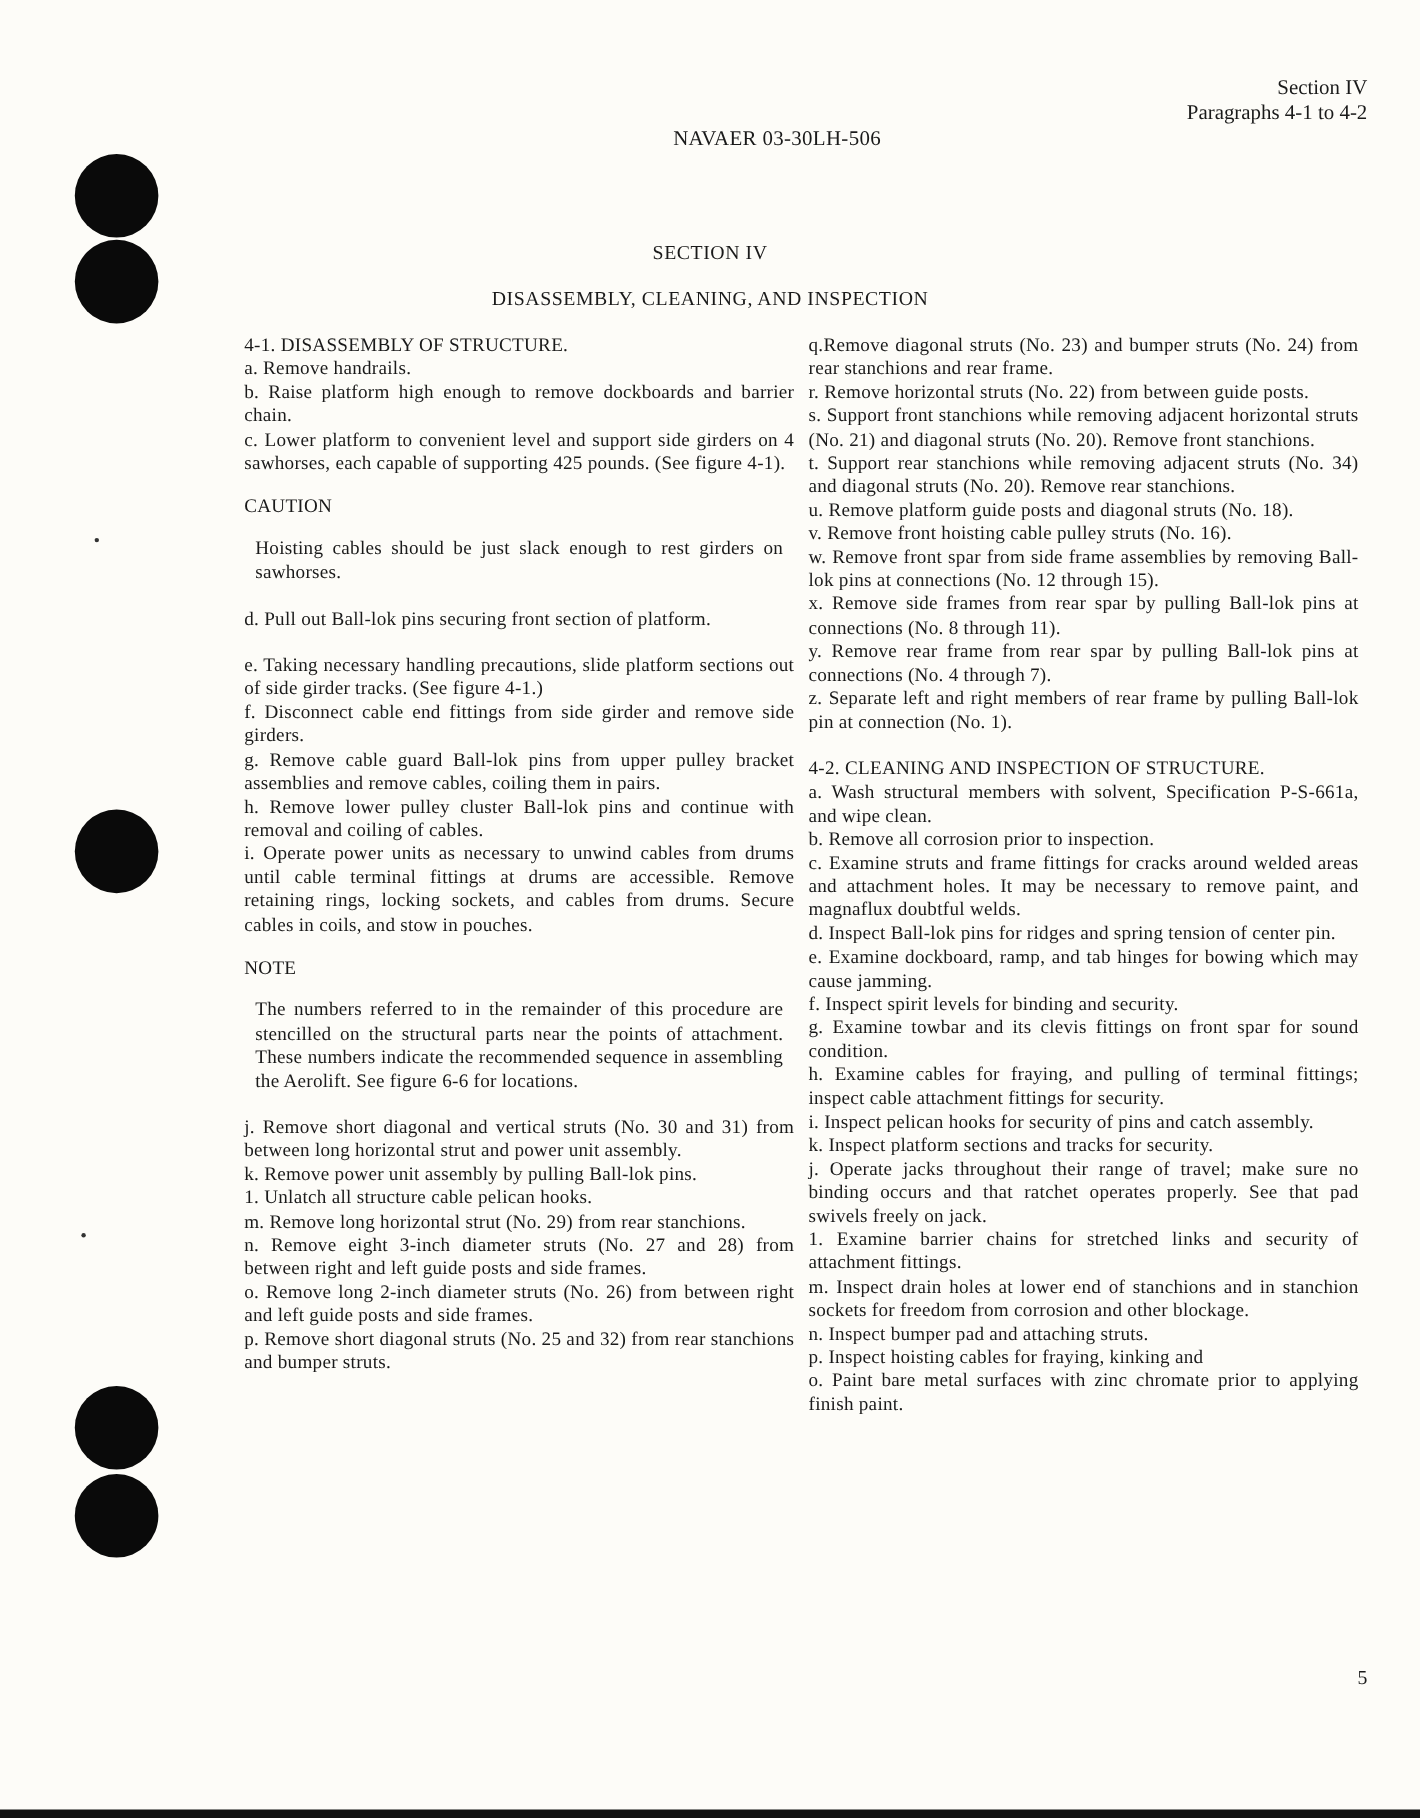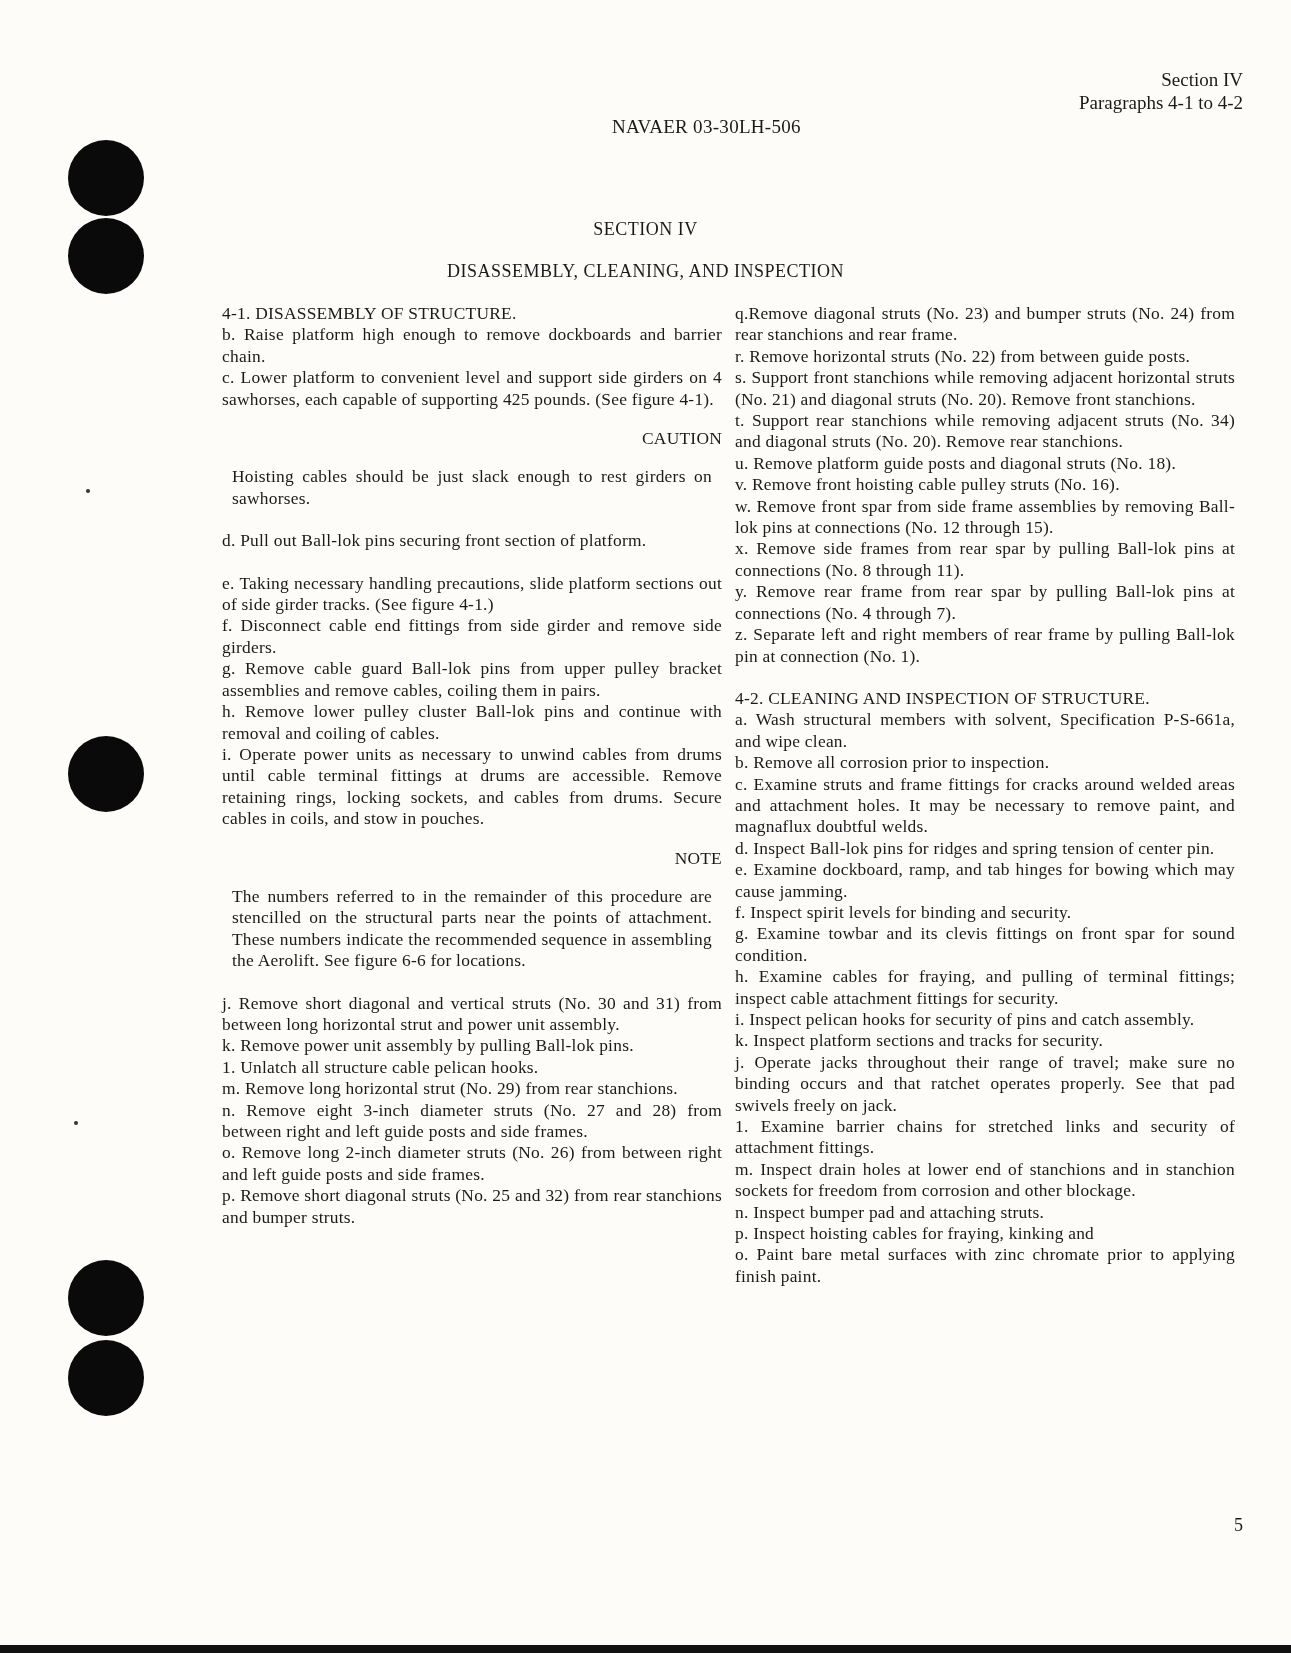--- a/index.html
+++ b/index.html
@@ -10,21 +10,21 @@
   }
   .hole { position: absolute; left: 68px; width: 76px; height: 76px; border-radius: 50%; background: #0a0a0a; }
   .dot { position: absolute; width: 4px; height: 4px; border-radius: 50%; background: #333; }
   .header-left { position: absolute; left: 612px; top: 68px; font-family: "Liberation Serif", serif; font-size: 19px; letter-spacing: 0.3px; margin-top: 48px; }
   .header-right { position: absolute; right: 48px; top: 68px; text-align: right; font-family: "Liberation Serif", serif; font-size: 19px; line-height: 23px; }
   .section-title { position: absolute; left: 0; width: 100%; text-align: center; font-family: "Liberation Serif", serif; font-size: 18px; letter-spacing: 0.5px; }
   .col { position: absolute; top: 303px; width: 500px; font-family: "Liberation Serif", serif; font-size: 17.4px; line-height: 21.4px; letter-spacing: 0.25px; }
   .col.left { left: 222px; }
   .col.right { left: 735px; }
   .p { margin: 0; text-align: justify; font-family: Liberation Serif, serif; }
-  .centered-head { text-align: right; margin: 18px 0 17px 0; }
+  .centered-head { text-align: left; margin: 18px 0 17px 0; }
   .note-body { margin: 0 10px 0 0; padding-left: 10px; text-align: justify; }
   .gap { height: 21px; }
   .page-num { position: absolute; right: 48px; top: 1515px; font-family: "Liberation Serif", serif; font-size: 18px; }
   .bottom-bar { position: absolute; left: 0; right: 0; bottom: 0; height: 8px; background: #111; }
 </style>
 </head>
 <body>
 
 <div class="hole" style="top:140px;"></div>
 <div class="hole" style="top:218px;"></div>
@@ -38,20 +38,21 @@
 <div class="header-right">
   <div>Section IV</div>
   <div>Paragraphs 4-1 to 4-2</div>
 </div>
 
 <div class="section-title" style="top:219px;">SECTION IV</div>
 <div class="section-title" style="top:261px;">DISASSEMBLY, CLEANING, AND INSPECTION</div>
 
 <div class="col left">
   <p class="p">4-1. DISASSEMBLY OF STRUCTURE.</p>
+  <p class="p">a. Remove handrails.</p>
   <p class="p">b. Raise platform high enough to remove dockboards and barrier chain.</p>
   <p class="p">c. Lower platform to convenient level and support side girders on 4 sawhorses, each capable of supporting 425 pounds. (See figure 4-1).</p>
   <p class="p centered-head">CAUTION</p>
   <p class="p note-body">Hoisting cables should be just slack enough to rest girders on sawhorses.</p>
   <div class="gap"></div>
   <p class="p">d. Pull out Ball-lok pins securing front section of platform.</p>
   <div class="gap"></div>
   <p class="p">e. Taking necessary handling precautions, slide platform sections out of side girder tracks. (See figure 4-1.)</p>
   <p class="p">f. Disconnect cable end fittings from side girder and remove side girders.</p>
   <p class="p">g. Remove cable guard Ball-lok pins from upper pulley bracket assemblies and remove cables, coiling them in pairs.</p>

